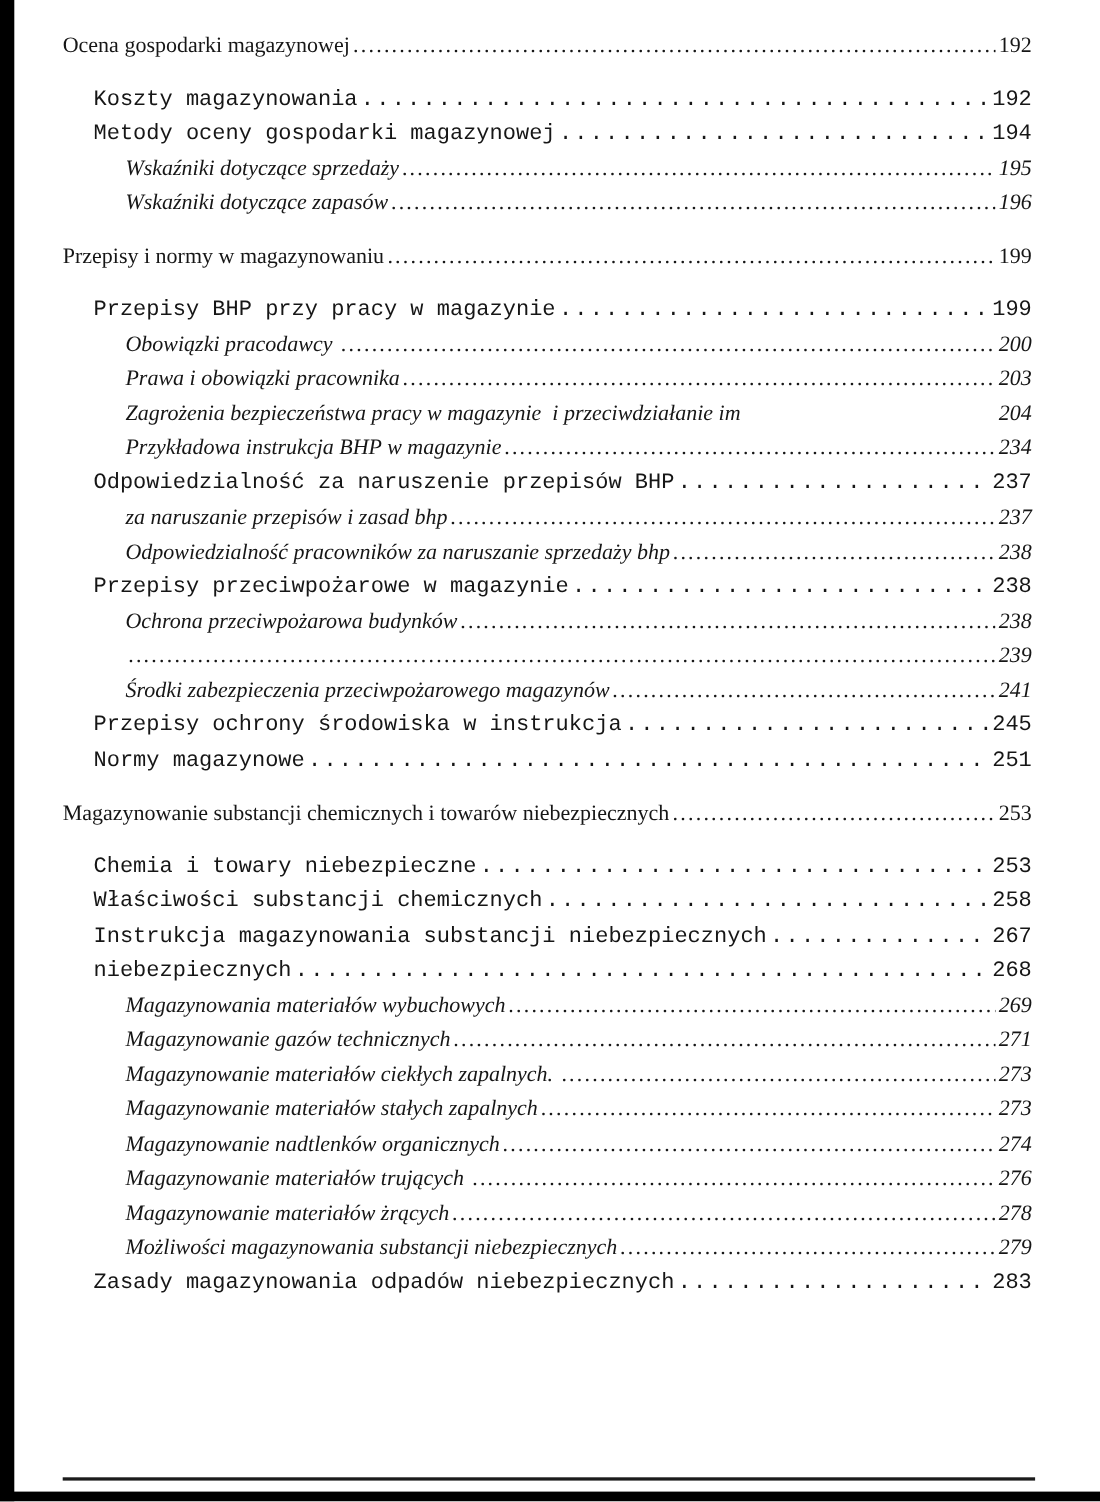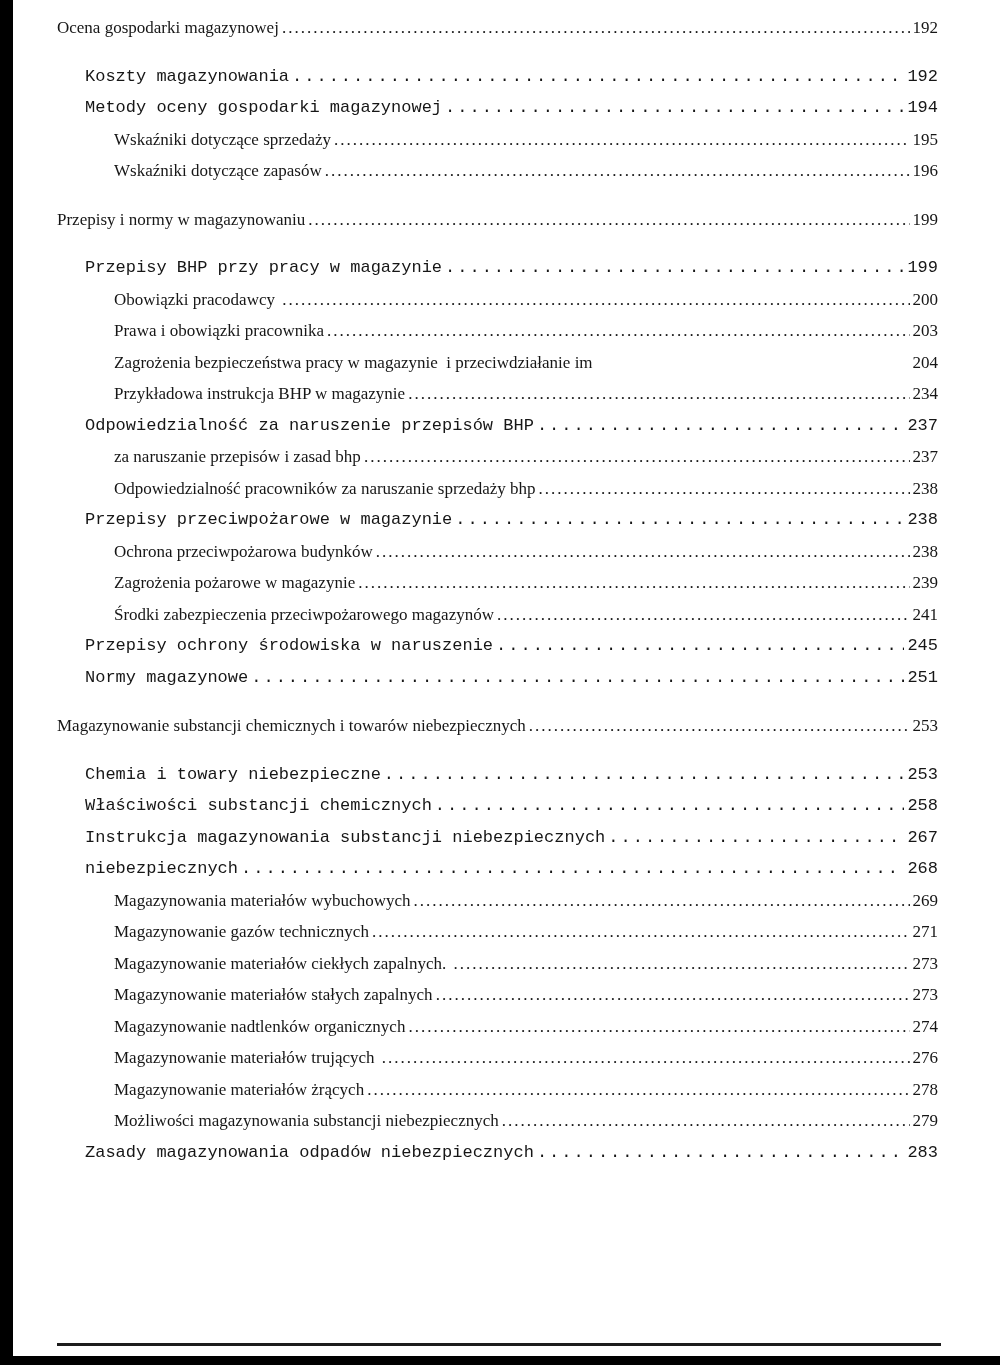--- a/index.html
+++ b/index.html
@@ -21,30 +21,30 @@
     width: 1000px; height: 9px;
     background: #000;
   }
   .footer-rule {
     position: absolute; left: 57px; top: 1343px;
     width: 884px; height: 3px;
     background: #1c1c1c;
   }
   .toc {
     position: absolute;
-    left: 57px; top: 12px;
+    left: 57px; top: 26px;
     width: 881px;
-    font-size: 17px;
+    font-size: 20px;
     line-height: 31.5px;
     text-align: center;
   }
   .entry.level-0 { padding-left: 0; margin: 17px 0; }
   .entry.level-0:first-child { margin-top: 0; }
   .entry.level-1 { padding-left: 28px; font-family: Liberation Mono, monospace; }
-  .entry.level-2 { padding-left: 57px; }
+  .entry.level-2 { padding-left: 57px; font-style: italic; }
   .line { display: flex; align-items: baseline; }
   .title { flex: 0 0 auto; white-space: pre; }
   .dots {
     flex: 1 1 auto;
     overflow: hidden;
     white-space: nowrap;
     margin: 0 3px;
     min-width: 10px;
   }
   .dots::after {
@@ -166,35 +166,34 @@
     </div>
     <div class="entry level-2">
       <div class="line">
         <span class="title">Ochrona przeciwpożarowa budynków</span>
         <span class="dots"></span>
         <span class="page">238</span>
       </div>
     </div>
     <div class="entry level-2">
       <div class="line">
-        <span class="title">Zagrożenia pożarowe w magazynie</span>
         <span class="dots"></span>
         <span class="page">239</span>
       </div>
     </div>
     <div class="entry level-2">
       <div class="line">
         <span class="title">Środki zabezpieczenia przeciwpożarowego magazynów</span>
         <span class="dots"></span>
         <span class="page">241</span>
       </div>
     </div>
     <div class="entry level-1">
       <div class="line">
-        <span class="title">Przepisy ochrony środowiska w naruszenie</span>
+        <span class="title">Przepisy ochrony środowiska w instrukcja</span>
         <span class="dots"></span>
         <span class="page">245</span>
       </div>
     </div>
     <div class="entry level-1">
       <div class="line">
         <span class="title">Normy magazynowe</span>
         <span class="dots"></span>
         <span class="page">251</span>
       </div>

